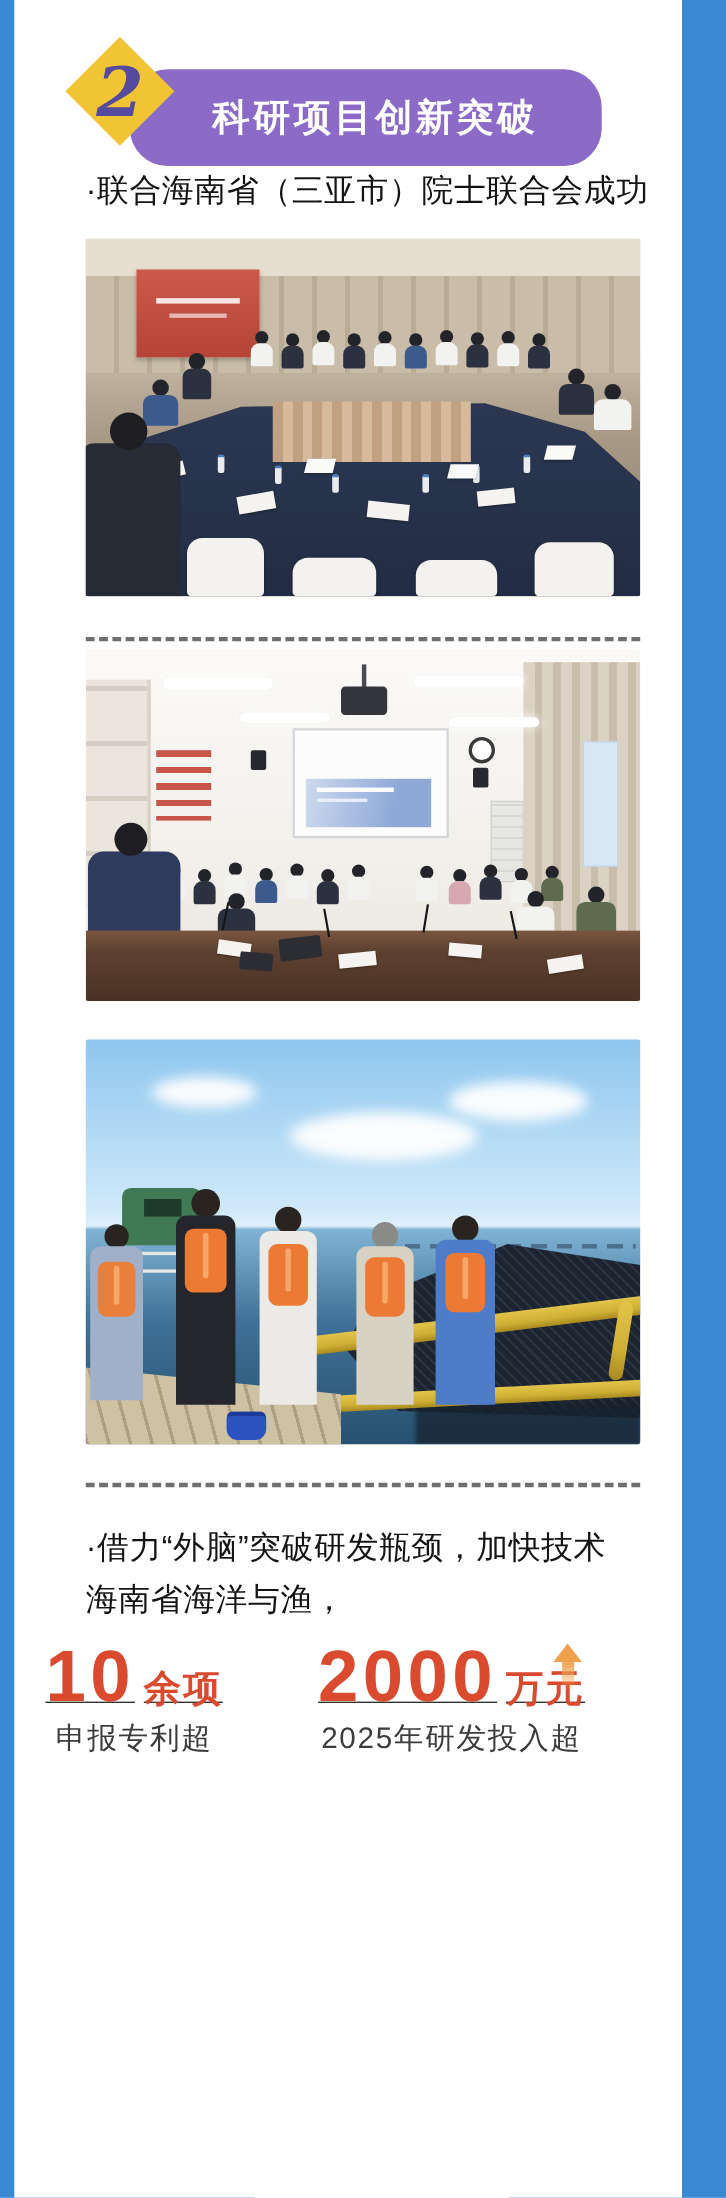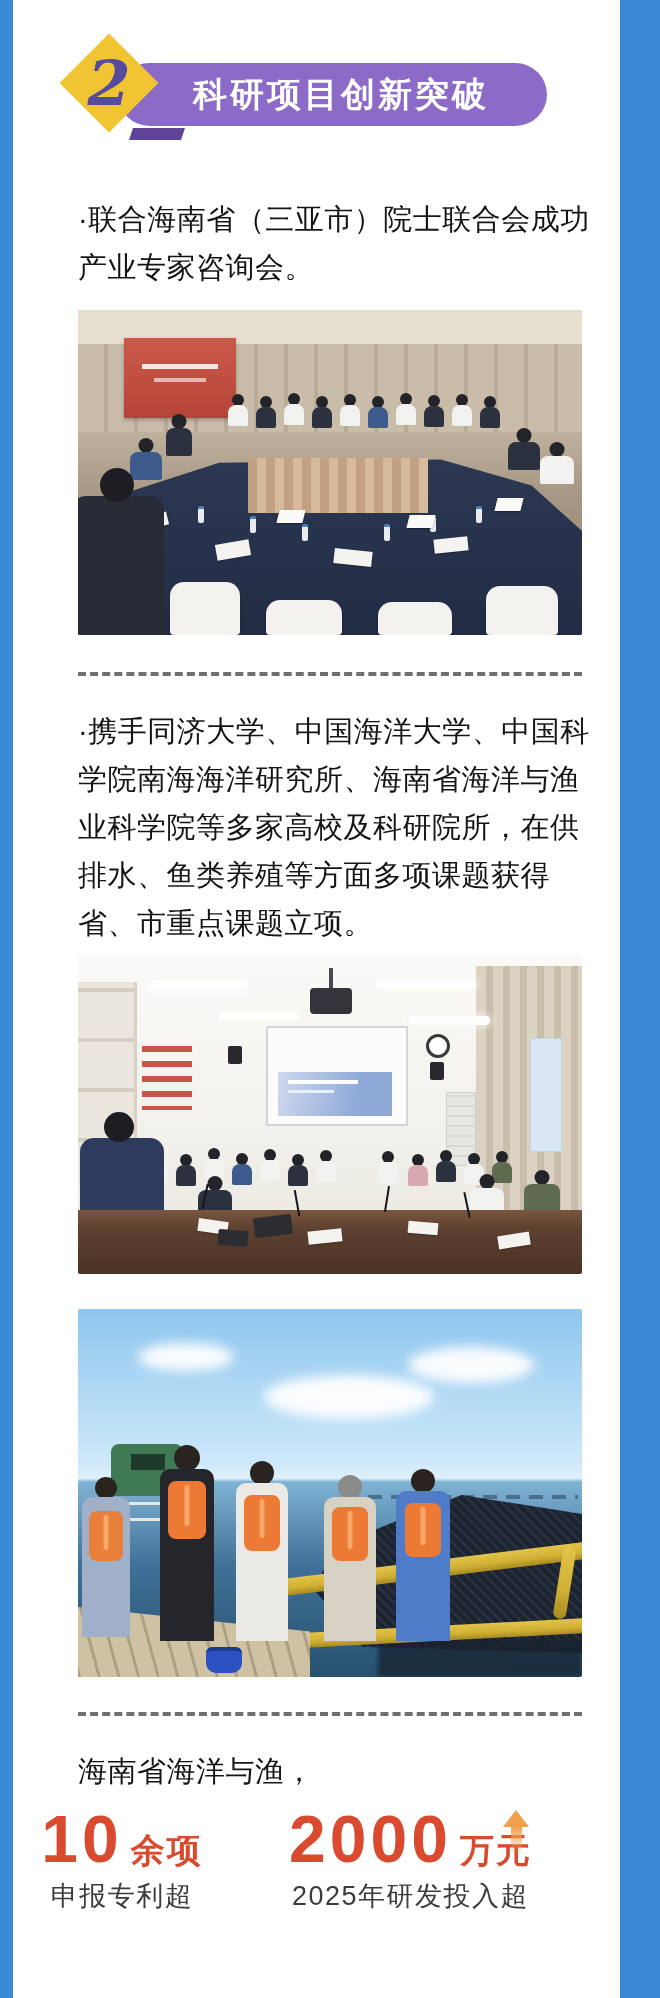--- a/index.html
+++ b/index.html
@@ -8,21 +8,21 @@
     background:#3a89d5;
     font-family:"Liberation Sans","DejaVu Sans",sans-serif;
   }
   .card{
     position:absolute;left:13px;top:0;width:607px;height:1998px;
     background:#ffffff;overflow:hidden;
   }
   
   .hdr{position:relative;height:150px;}
   .banner{
-    position:absolute;left:105px;top:63px;width:429px;height:63px;
+    position:absolute;left:105px;top:63px;width:429px;height:88px;
     background:#8b6bc7;border-radius:34.5px;z-index:2;
     display:flex;align-items:center;
   }
   .banner span{
     padding-left:75px;color:#ffffff;font-weight:bold;font-size:34px;
     letter-spacing:3px;white-space:nowrap;
   }
   .fold{
     position:absolute;left:118px;top:128px;width:52px;height:12px;z-index:1;
     background:#5e4397;transform:skewX(-18deg);
@@ -36,21 +36,21 @@
     color:#554a9e;font-family:"DejaVu Serif","Liberation Serif",serif;
     font-weight:bold;font-style:italic;font-size:62px;
     display:flex;align-items:center;justify-content:center;
   }
   
   .para{margin:0 0 0 65px;width:520px;color:#141414;}
   .para .tline{
     height:48px;line-height:48px;font-size:29px;letter-spacing:.5px;
     white-space:nowrap;font-weight:500;
   }
-  .mt45{margin-top:45px}.mt37{margin-top:37px}.mt35{margin-top:35px}
+  .mt45{}.mt37{margin-top:37px}.mt35{margin-top:35px}
   .mt31{margin-top:31px}.mt19{margin-top:19px}.mt9{margin-top:9px}.mt7{margin-top:7px}
   .divider{
     margin-left:65px;width:504px;height:0;
     border-top:4px dashed #6f6f6f;
   }
   
   .photo{position:relative;width:504px;margin-left:65px;overflow:hidden;border-radius:2px;}
   .abs{position:absolute;}
   
   .psn{position:absolute;width:26px;height:42px;}
@@ -134,21 +134,21 @@
   .fig .hd{position:absolute;left:50%;transform:translateX(-50%);top:0;border-radius:50%;background:#2a2420;}
   .fig .bd{position:absolute;left:0;top:0;width:100%;border-radius:10px 10px 0 0;}
   .vest{position:absolute;border-radius:8px;background:#ec7a35;}
   .vest::after{content:"";position:absolute;left:50%;top:4px;transform:translateX(-50%);
     width:5px;height:70%;background:#f7a868;border-radius:2px;}
   
   .stats{display:flex;align-items:flex-start;padding-left:24px;height:107px;}
   .stat{text-align:center;}
   .stat-left{width:170px;margin-left:0;}
   .stat-right{width:265px;margin-left:71px;position:relative;}
-  .num-row{height:62px;line-height:62px;white-space:nowrap;padding-top:4px;}
+  .num-row{height:62px;line-height:62px;white-space:nowrap;padding-top:4px;text-decoration:underline;}
   .num-big{font-size:66px;font-weight:bold;color:#d94a2e;letter-spacing:4px;}
   .num-unit{font-size:34px;font-weight:bold;color:#d94a2e;margin-left:8px;letter-spacing:2px;}
   .stat-label{margin-top:8px;font-size:27px;color:#3c3c3c;letter-spacing:1.5px;white-space:nowrap;}
   .arrow{position:absolute;right:14px;top:6px;width:26px;height:44px;}
   .arr-head{width:0;height:0;margin:0 auto;
     border-left:13px solid transparent;border-right:13px solid transparent;
     border-bottom:17px solid #f0a14e;}
   .arr-stem{width:11px;margin:0 auto;height:26px;
     background:linear-gradient(180deg,#f0a14e 0%,rgba(240,161,78,.06) 100%);}
 </style>
@@ -161,21 +161,20 @@
     <div class="fold"></div>
     <div class="banner">
       <span>科研项目创新突破</span>
     </div>
     <div class="diamond"></div>
     <div class="badge-num">2</div>
   </div>
 
   <div class="para mt45">
       <div class="tline">·联合海南省（三亚市）院士联合会成功</div>
-      <div class="tline">产业专家咨询会。</div>
     </div>
 
   <div class="photo photo1 mt19">
     <div class="abs ph1-ceiling"></div>
     <div class="abs ph1-slats"></div>
     <div class="abs ph1-screen">
         <i></i>
         <b></b>
       </div>
     <span class="psn sm" style="left:150px;top:84px"></span>
@@ -210,27 +209,20 @@
     <div class="abs chair" style="left:92px;top:272px;width:70px;height:53px"></div>
     <div class="abs chair" style="left:188px;top:290px;width:76px;height:35px"></div>
     <div class="abs chair" style="left:300px;top:292px;width:74px;height:33px"></div>
     <div class="abs chair" style="left:408px;top:276px;width:72px;height:49px"></div>
     <div class="abs bigp" style="left:-6px;top:186px;width:92px;height:139px;background:#262b36"></div>
     <div class="abs" style="left:22px;top:158px;width:34px;height:34px;border-radius:50%;background:#1d1d22"></div>
   </div>
 
   <div class="divider mt37"></div>
 
-  <div class="para mt31">
-      <div class="tline">·携手同济大学、中国海洋大学、中国科</div>
-      <div class="tline">学院南海海洋研究所、海南省海洋与渔</div>
-      <div class="tline">业科学院等多家高校及科研院所，在供</div>
-      <div class="tline">排水、鱼类养殖等方面多项课题获得</div>
-      <div class="tline">省、市重点课题立项。</div>
-    </div>
 
   <div class="photo photo2 mt7">
     <div class="abs ph2-shelf"></div>
     <div class="abs ph2-curtain"></div>
     <div class="abs ph2-light" style="left:70px;top:26px;width:100px;height:11px"></div>
     <div class="abs ph2-light" style="left:298px;top:24px;width:100px;height:11px"></div>
     <div class="abs ph2-light" style="left:140px;top:58px;width:82px;height:9px"></div>
     <div class="abs ph2-light" style="left:330px;top:62px;width:82px;height:9px"></div>
     <div class="abs ph2-projstem"></div>
     <div class="abs ph2-proj"></div>
@@ -319,20 +311,21 @@
     <div class="fig" style="left:318px;top:160px;width:54px;height:172px">
       <div class="hd" style="width:24px;height:24px"></div>
       <div class="bd" style="top:22px;height:150px;background:#4f7cc9"></div>
       <div class="vest" style="left:9px;top:34px;width:36px;height:54px"></div>
     </div>
   </div>
 
   <div class="divider mt35"></div>
 
   <div class="para mt31">
+      <div class="tline">·借力“外脑”突破研发瓶颈，加快技术</div>
       <div class="tline">海南省海洋与渔，</div>
     </div>
 
   <div class="stats mt9">
     <div class="stat stat-left">
       <div class="num-row">
         <span class="num-big">10</span><span class="num-unit">余项</span>
       </div>
       <div class="stat-label">申报专利超</div>
     </div>

